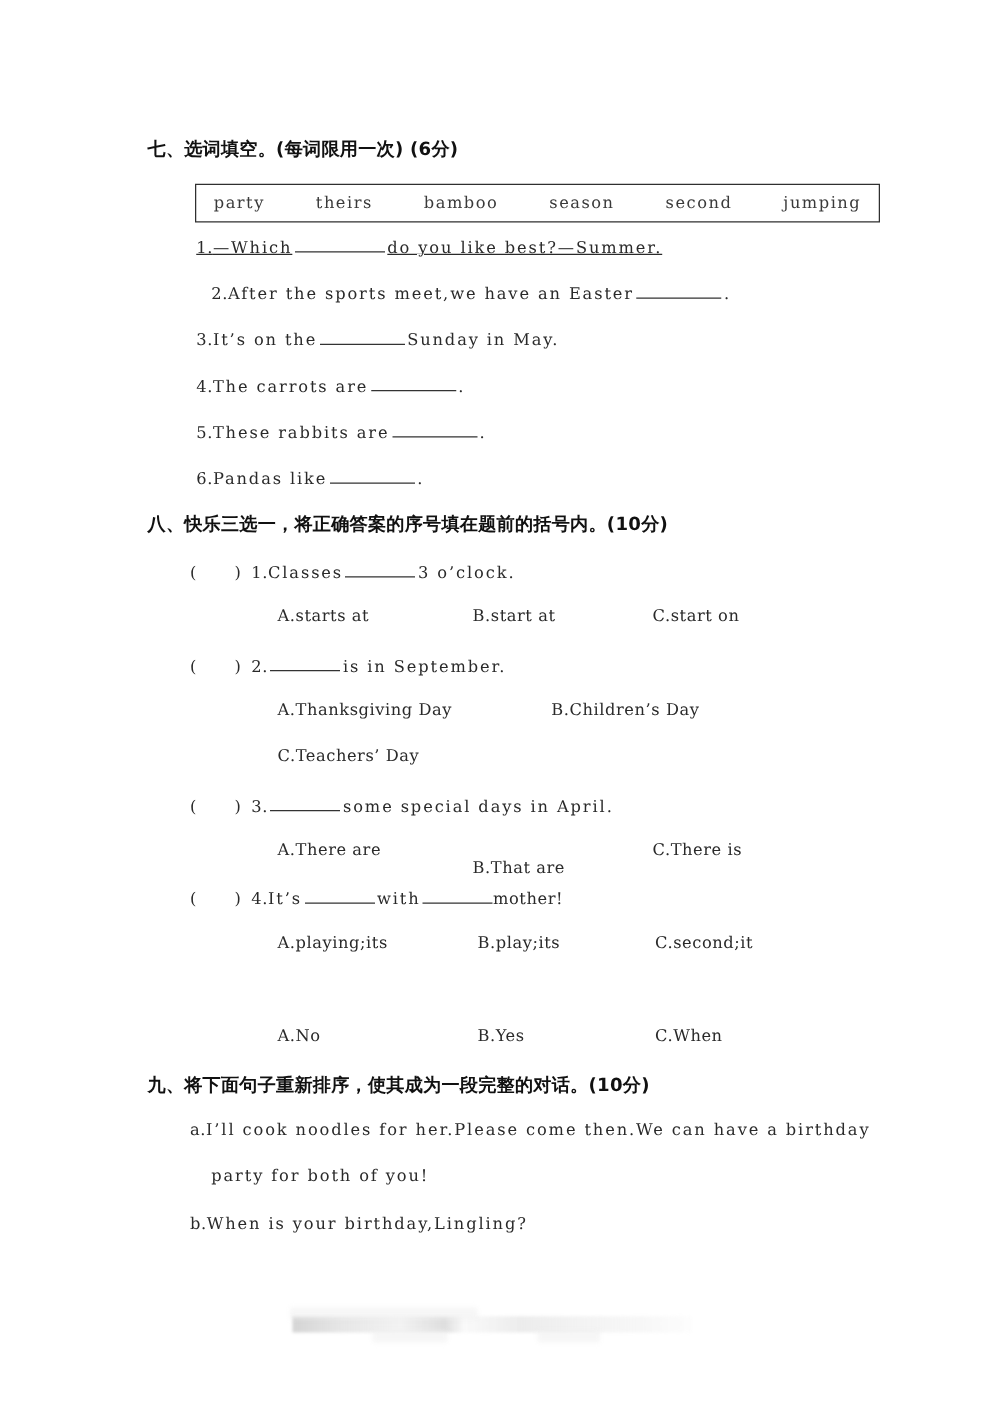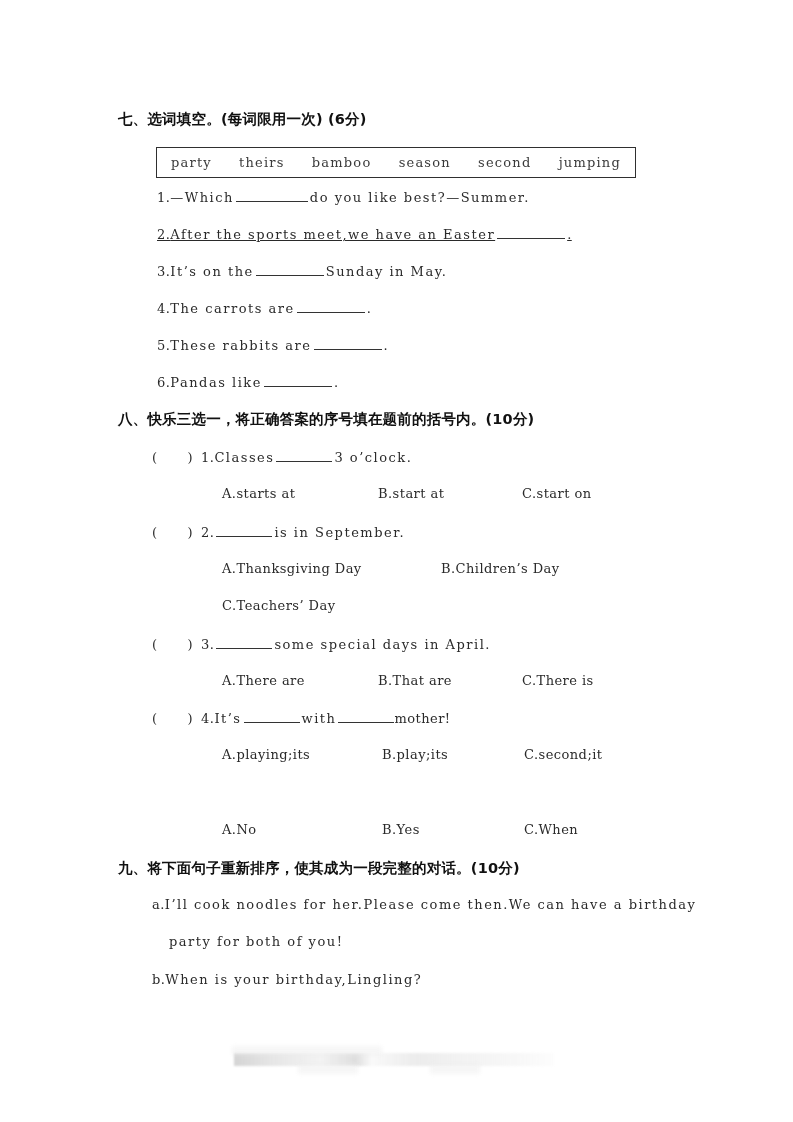--- a/index.html
+++ b/index.html
@@ -100,34 +100,34 @@
     filter: blur(2.2px);
   }
 </style>
 </head>
 <body>
 
 <div class="page">
 
   <div class="row sec-head" style="left:118px; top:110px;">七、选词填空。(每词限用一次) (6分)</div>
 
-  <div class="wordbox" style="left:156px; top:147px; width:480px; height:31px;">
+  <div class="wordbox" style="left:156px; top:147px; width:548px; height:31px;">
     <span class="word">party</span>
     <span class="word">theirs</span>
     <span class="word">bamboo</span>
     <span class="word">season</span>
     <span class="word">second</span>
     <span class="word">jumping</span>
   </div>
 
-  <div class="row en" style="left:157px; top:189px;">
+  <div class="row en" style="left:157px; top:189px;text-decoration:underline;">
     <span>1.</span><span class="en-wide">—Which</span><span class="blank" style="width:72px;"></span><span class="en-wide">do you like best?—Summer.</span>
   </div>
 
-  <div class="row en" style="left:157px; top:226px;text-decoration:underline;">
+  <div class="row en" style="left:169px; top:226px;">
     <span>2.</span><span class="en-wide">After the sports meet,we have an Easter</span><span class="blank" style="width:68px;"></span><span>.</span>
   </div>
 
   <div class="row en" style="left:157px; top:263px;">
     <span>3.</span><span class="en-wide">It’s on the</span><span class="blank" style="width:68px;"></span><span class="en-wide">Sunday in May.</span>
   </div>
 
   <div class="row en" style="left:157px; top:300px;">
     <span>4.</span><span class="en-wide">The carrots are</span><span class="blank" style="width:68px;"></span><span>.</span>
   </div>
@@ -160,21 +160,21 @@
   </div>
   <div class="opts" style="left:0; top:598px; width:793px; height:18px;">
     <span class="en opt" style="left:222px;">C.Teachers’ Day</span>
   </div>
 
   <div class="row en" style="left:152px; top:636px;">
     <span>(</span><span style="display:inline-block;width:30px;"></span><span>)</span><span style="display:inline-block;width:8px;"></span><span>3.</span><span class="blank" style="width:56px;"></span><span class="en-wide">some special days in April.</span>
   </div>
   <div class="opts" style="left:0; top:673px; width:793px; height:18px;">
     <span class="en opt" style="left:222px;">A.There are</span>
-    <span class="en opt" style="left:378px;">B.That are</span>
+    <span class="en opt" style="left:378px;margin-top:14px;">B.That are</span>
     <span class="en opt" style="left:522px;">C.There is</span>
   </div>
 
   <div class="row en" style="left:152px; top:710px;">
     <span>(</span><span style="display:inline-block;width:30px;"></span><span>)</span><span style="display:inline-block;width:8px;"></span><span>4.</span><span class="en-wide">It’s</span><span class="blank" style="width:56px;"></span><span class="en-wide">with</span><span class="blank" style="width:56px;margin-right:0;"></span><span>mother!</span>
   </div>
   <div class="opts" style="left:0; top:747px; width:793px; height:18px;">
     <span class="en opt" style="left:222px;">A.playing;its</span>
     <span class="en opt" style="left:382px;">B.play;its</span>
     <span class="en opt" style="left:524px;">C.second;it</span>

